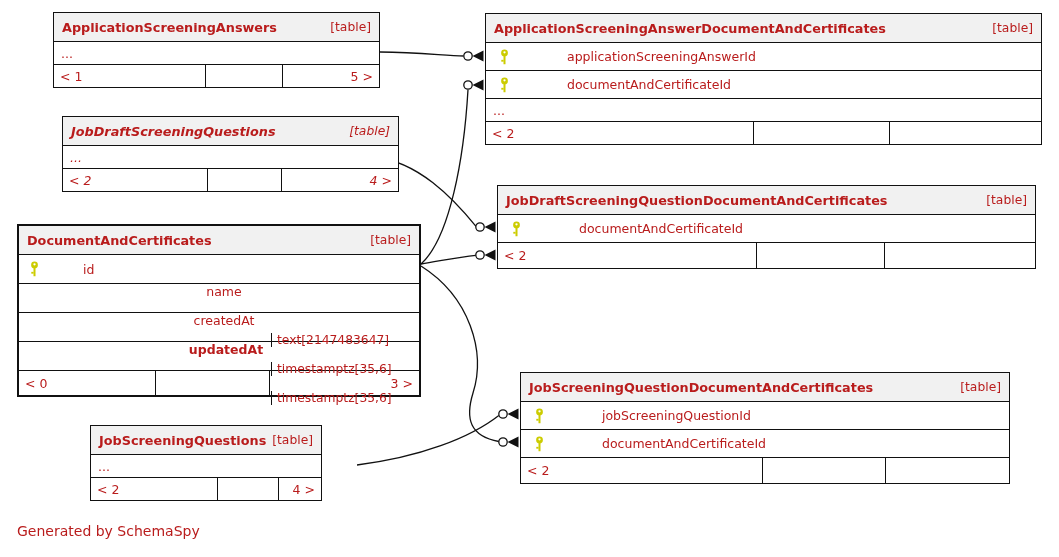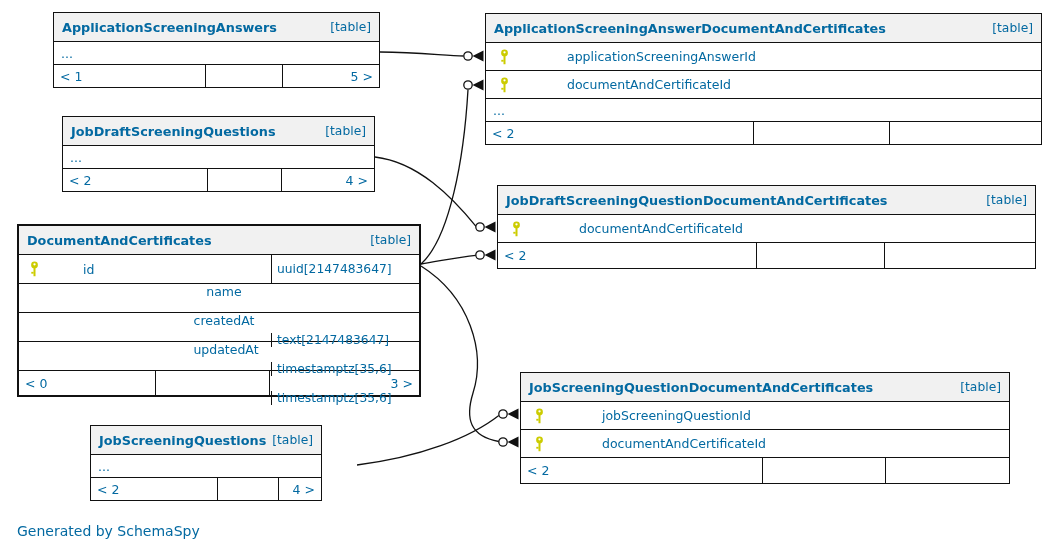--- a/index.html
+++ b/index.html
@@ -1,18 +1,18 @@
 <!DOCTYPE html>
 <html><head>
 <meta charset="utf-8">
 <style>
   html,body{margin:0;padding:0;background:#ffffff;}
   #canvas{
     position:relative;width:1059px;height:557px;background:#ffffff;overflow:hidden;
-    font-family:"DejaVu Sans","Liberation Sans",sans-serif;color:#0369a1;
+    font-family:"DejaVu Sans","Liberation Sans",sans-serif;color:#b91c1c;
   }
   .edges{position:absolute;left:0;top:0;z-index:1;}
   .edge{fill:none;stroke:#111;stroke-width:1.3px;}
   .arrowhead{fill:#111;stroke:none;}
   .odot{fill:#fff;stroke:#111;stroke-width:1.3px;}
 
   .tbl{
     position:absolute;z-index:2;background:#fff;
     border:1.4px solid #111;box-sizing:border-box;
     font-size:12.5px;
@@ -126,21 +126,21 @@
     <div class="dots">
       <span>...</span>
     </div>
     <div class="tfoot">
       <span class="fc" style="width:268px;">&lt; 2</span>
       <span class="fc" style="width:136px;"></span>
       <span class="fc last"></span>
     </div>
   </div>
 
-  <div class="tbl" style="left:62px;top:116px;width:313px;">
+  <div class="tbl" style="left:62px;top:116px;width:337px;font-style:italic;">
     <div class="thead">
       <span class="tname">JobDraftScreeningQuestions</span>
       <span class="tbadge">[table]</span>
     </div>
     <div class="dots">
       <span>...</span>
     </div>
     <div class="tfoot">
       <span class="fc" style="width:145px;">&lt; 2</span>
       <span class="fc" style="width:74px;"></span>
@@ -175,32 +175,31 @@
       <span class="tbadge">[table]</span>
     </div>
     <div class="trow">
       <svg class="key" viewBox="0 0 12 17">
         <circle cx="6" cy="4.1" r="3.7" fill="#cccc00"></circle>
         <circle cx="6" cy="3.4" r="1.25" fill="#ffffff"></circle>
         <rect x="4.9" y="7" width="2.2" height="9.4" fill="#cccc00"></rect>
         <rect x="2.5" y="11.6" width="2.5" height="2" fill="#cccc00"></rect>
       </svg>
       <span class="cname">id</span>
-      <span class="ctype">uuid[2147483647]</span>
     </div>
     <div class="trow nokey">
       <span class="cname" style="margin-left:0;">name</span>
       <span class="ctype">text[2147483647]</span>
     </div>
     <div class="trow nokey">
       <span class="cname" style="margin-left:0;">createdAt</span>
       <span class="ctype">timestamptz[35,6]</span>
     </div>
     <div class="trow nokey">
-      <span class="cname" style="margin-left:4px;">updatedAt</span>
+      <span class="cname" style="margin-left:4px;font-weight:bold;">updatedAt</span>
       <span class="ctype">timestamptz[35,6]</span>
     </div>
     <div class="tfoot">
       <span class="fc" style="width:137px;">&lt; 0</span>
       <span class="fc" style="width:114px;"></span>
       <span class="fc last">3 &gt;</span>
     </div>
   </div>
 
   <div class="tbl" style="left:90px;top:425px;width:232px;">

